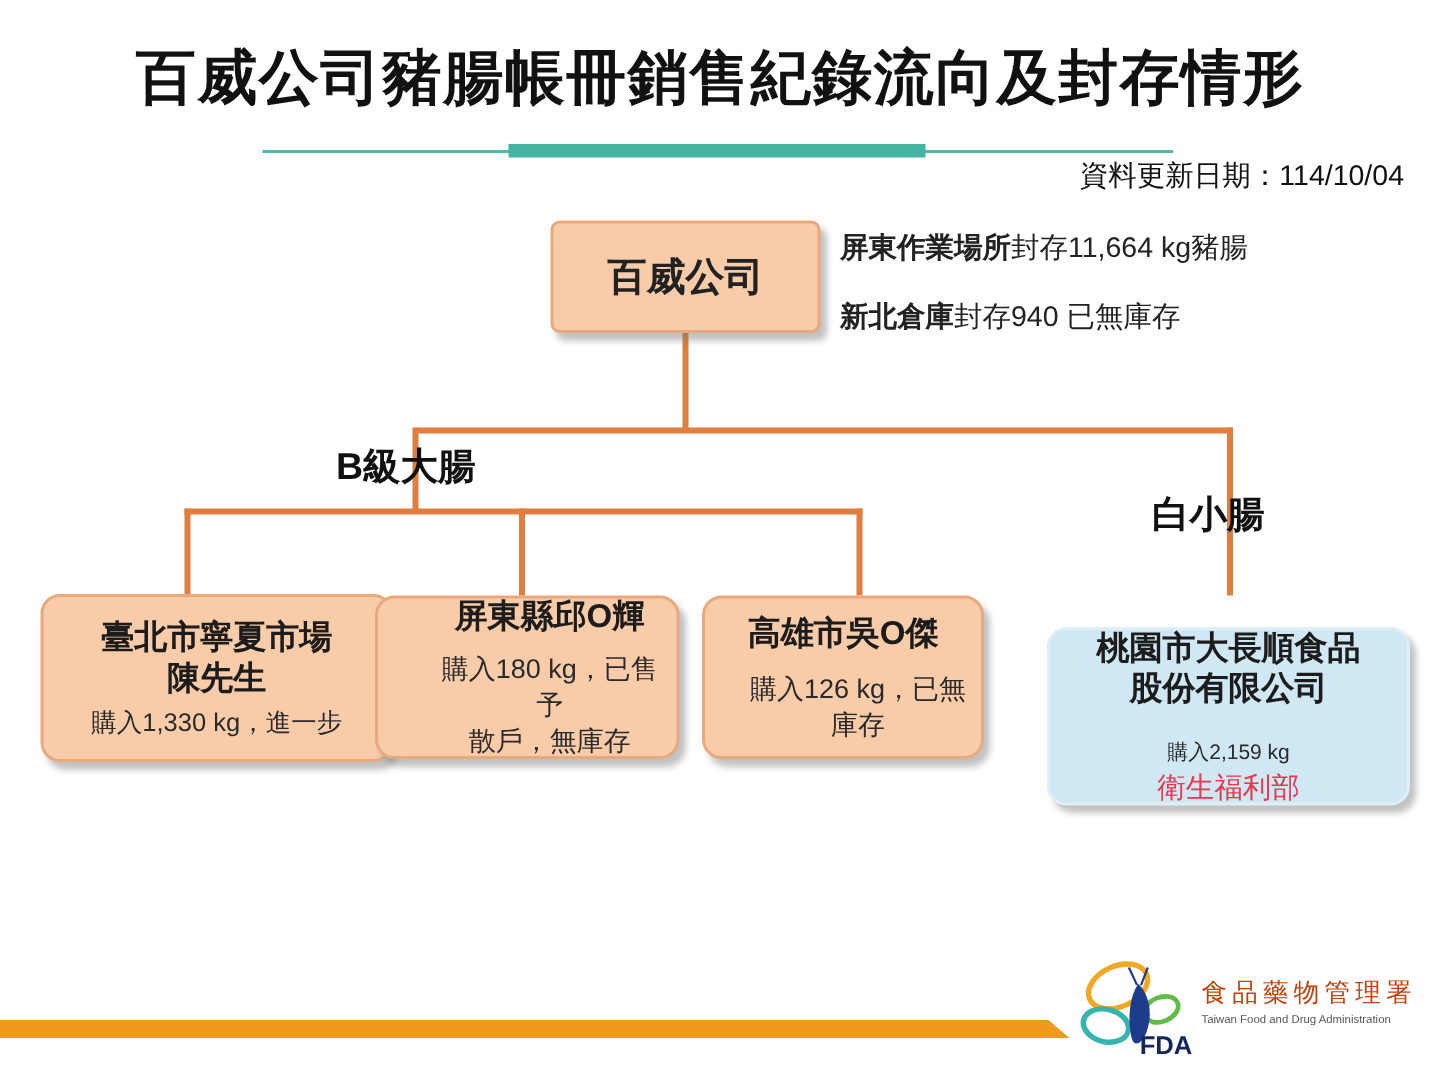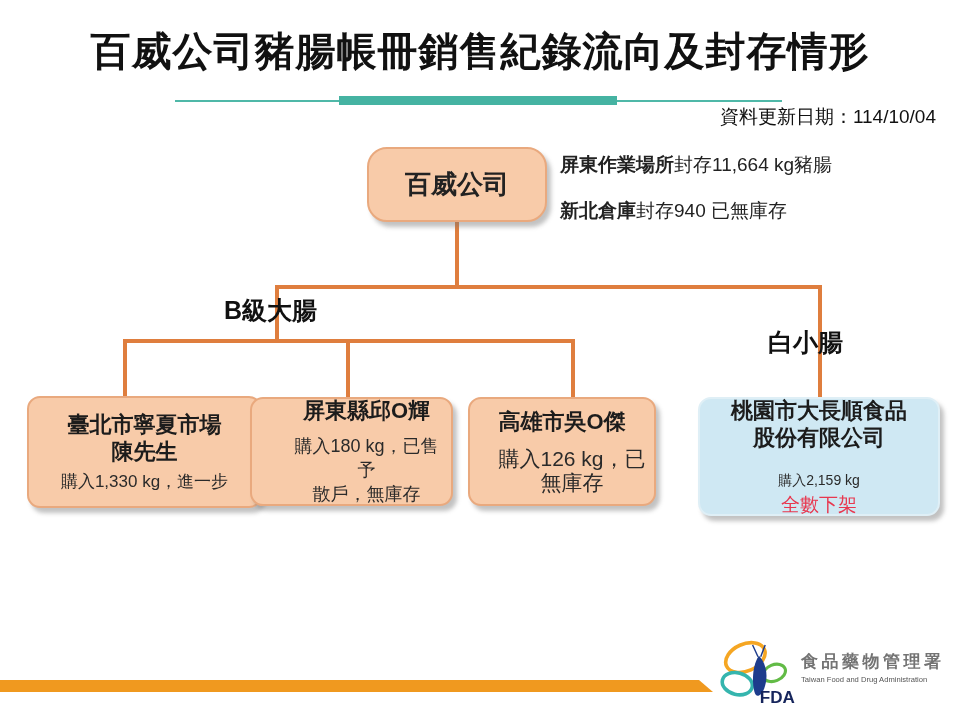--- a/index.html
+++ b/index.html
@@ -11,21 +11,21 @@
   .title{
     position:absolute;left:0;top:24px;width:100%;text-align:center;
     font-size:40px;font-weight:700;letter-spacing:1px;color:#111;
   }
   .divider-thin{position:absolute;left:175px;top:100px;width:607px;height:2px;background:#4FB8A8;}
   .divider-thick{position:absolute;left:339px;top:96px;width:278px;height:9px;background:#45B3A2;}
   .updated{position:absolute;right:24px;top:104px;font-size:19px;color:#111;margin-left:20px;}
   
   .root-node{
     position:absolute;left:367px;top:147px;width:180px;height:75px;
-    background:#F8CBA9;border:2px solid #E9A97E;border-radius:20px;
+    background:#F8CBA9;border:2px solid #E9A97E;border-radius:6px;
     box-shadow:4px 5px 4px rgba(120,120,120,.45);
     display:flex;align-items:center;justify-content:center;
     font-size:26px;font-weight:700;color:#222;box-sizing:border-box;
   }
   .seal-notes{position:absolute;left:560px;top:152px;font-size:19px;color:#222;}
   .seal-line{margin-bottom:20px;white-space:nowrap;}
   .seal-line b{font-weight:700;}
   
   .line{position:absolute;background:#DF7E3E;}
   
@@ -37,38 +37,38 @@
     position:absolute;border-radius:13px;box-sizing:border-box;
     background:#F8CBA9;border:2px solid #E9A97E;
     box-shadow:4px 5px 4px rgba(120,120,120,.45);
     display:flex;flex-direction:column;align-items:center;justify-content:center;
     text-align:center;padding:4px 6px;
   }
   .buyer-1{left:27px;top:396px;width:235px;height:112px;justify-content:center;}
   .buyer-2{left:250px;top:397px;width:203px;height:109px;padding-left:36px;}
   .buyer-3{left:468px;top:397px;width:188px;height:109px;}
   .buyer-4{
-    left:698px;top:397px;width:242px;height:119px;
+    left:698px;top:418px;width:242px;height:119px;
     background:#CFE8F3;border:2px solid #DFEFF6;
   }
   .buyer-name{font-size:22px;font-weight:700;line-height:27px;color:#1c1c1c;}
   .buyer-detail{font-size:17px;line-height:24px;color:#2a2a2a;margin-top:5px;}
-  .buyer-3 .buyer-detail{margin-top:12px;font-size:21px;margin-left:20px;}
+  .buyer-3 .buyer-detail{margin-top:12px;font-size:18px;margin-left:20px;}
   .buyer-2 .buyer-detail{margin-top:10px;font-size:18px;}
   .buyer-4 .buyer-detail{margin-top:17px;font-size:14px;}
   .alert{font-size:19px;line-height:25px;color:#E8374F;font-weight:400;}
   
   .footer-bar{
     position:absolute;left:0;top:680px;width:713px;height:12px;background:#F0991F;
     clip-path:polygon(0 0,699px 0,713px 12px,0 12px);
   }
   .fda-logo{position:absolute;left:712px;top:636px;width:92px;height:72px;}
   .org-block{position:absolute;left:801px;top:648px;width:140px;}
   .org-zh1{font-size:17px;font-weight:600;color:#3d3d3d;letter-spacing:11px;white-space:nowrap;}
-  .org-zh2{font-size:17px;font-weight:700;color:#737373;letter-spacing:3.5px;white-space:nowrap;margin-top:2px;}
+  .org-zh2{font-size:17px;font-weight:400;color:#c2410c;letter-spacing:3.5px;white-space:nowrap;margin-top:2px;}
   .org-en{font-size:7.6px;color:#555;margin-top:2px;white-space:nowrap;}
 </style>
 </head>
 <body>
 
 <div class="slide">
 
   <div class="title">百威公司豬腸帳冊銷售紀錄流向及封存情形</div>
   <div class="divider-thin"></div>
   <div class="divider-thick"></div>
@@ -114,21 +114,21 @@
     <div class="buyer-name">高雄市吳O傑</div>
     <div class="buyer-detail">購入126 kg，已無庫存</div>
   </div>
 
   <div class="buyer buyer-4">
     <div class="buyer-name">
       <span style="display:block">桃園市大長順食品</span>
       <span style="display:block">股份有限公司</span>
     </div>
     <div class="buyer-detail">購入2,159 kg</div>
-    <div class="alert">全數下架</div>
+    <div class="alert">衛生福利部</div>
   </div>
 
   <div class="footer-bar"></div>
 
   <svg class="fda-logo" viewBox="0 0 100 80">
     <ellipse cx="36" cy="24" rx="23" ry="15" fill="none" stroke="#F5A623" stroke-width="4" transform="rotate(-24 36 24)"></ellipse>
     <ellipse cx="27" cy="53" rx="17" ry="12" fill="none" stroke="#35B5AE" stroke-width="4" transform="rotate(14 27 53)"></ellipse>
     <ellipse cx="68" cy="41" rx="13" ry="9" fill="none" stroke="#62BB46" stroke-width="3.5" transform="rotate(-22 68 41)"></ellipse>
     <path d="M51 22 C59 30 62 44 57 58 C54 66 48 70 46 62 C43 50 44 32 51 22 Z" fill="#1D3C8C"></path>
     <path d="M50 23 L44 10 M53 23 L58 10" stroke="#1D3C8C" stroke-width="1.6" fill="none"></path>

